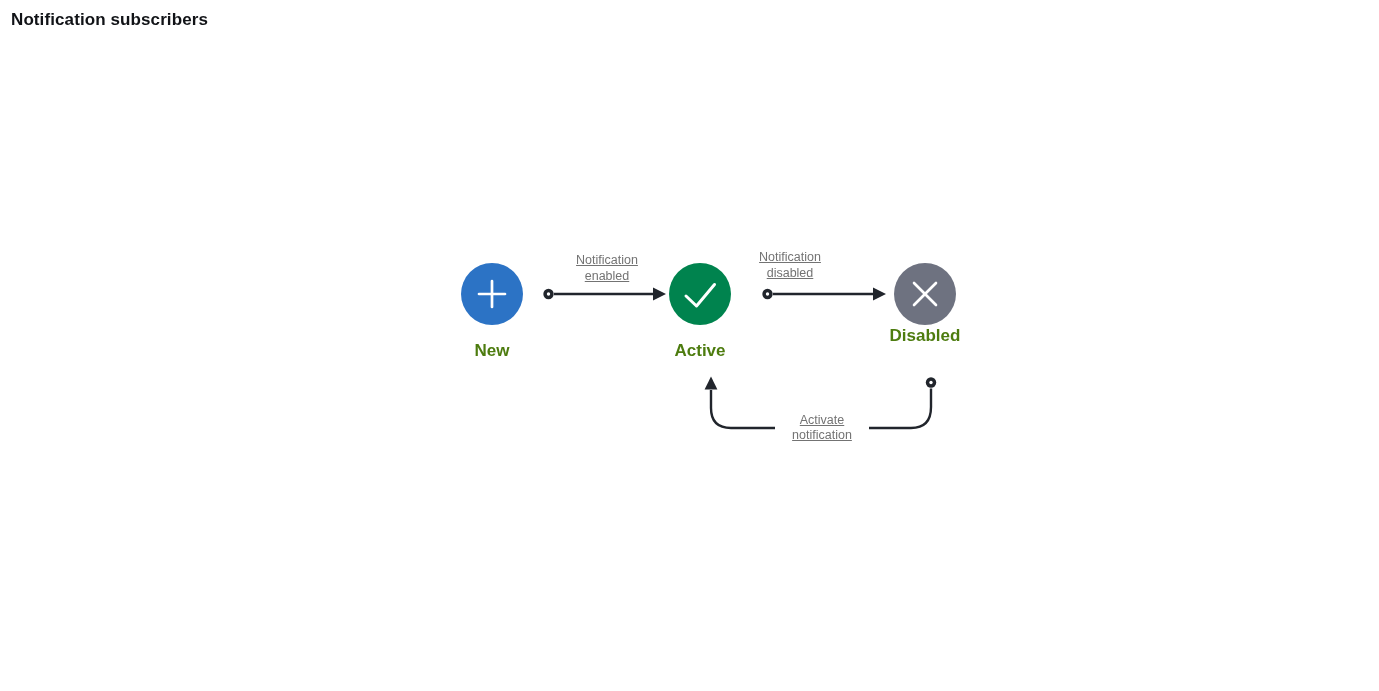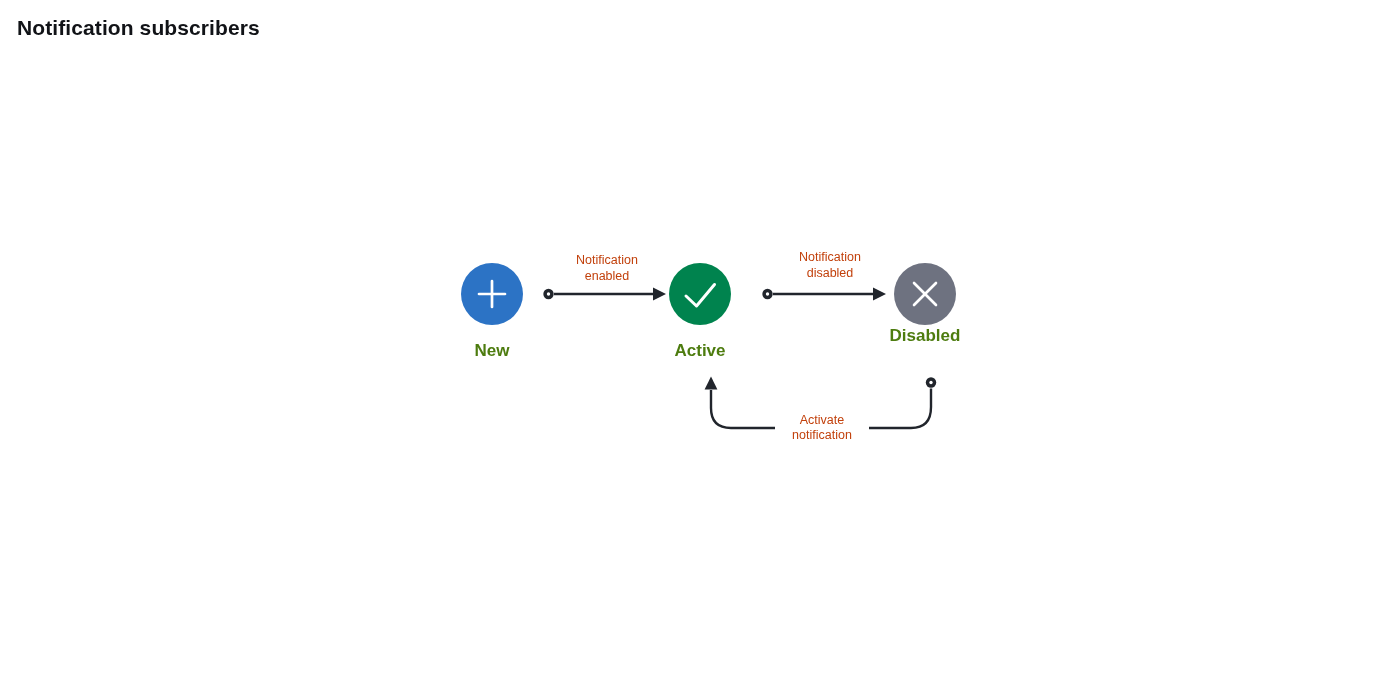--- a/index.html
+++ b/index.html
@@ -12,22 +12,22 @@
     position: relative;
     width: 1379px;
     height: 691px;
     background: #ffffff;
     overflow: hidden;
   }
   .page-title {
     position: absolute;
     left: 7px;
     top: 6px;
-    margin: 10px;
-    font-size: 21px;
+    margin: 4px;
+    font-size: 17px;
     font-weight: 700;
     color: #111317;
     letter-spacing: 0.1px;
   }
   .diagram-svg {
     position: absolute;
     left: 0;
     top: 0;
     width: 1379px;
     height: 691px;
@@ -39,23 +39,24 @@
     font-size: 17px;
     font-weight: 700;
     color: #4d7c0f;
     line-height: 20px;
   }
   .edge-label {
     position: absolute;
     text-align: center;
     font-size: 12.5px;
     font-weight: 400;
-    color: #c2410c;
+    color: #737373;
     line-height: 15.5px;
     background: #ffffff;
+    text-decoration: underline;
   }
   .edge-label.on-line {
     
   }
 </style>
 </head>
 <body>
 
 <div class="canvas">
 
@@ -109,16 +110,16 @@
         <line x1="936" y1="283" x2="914" y2="305"></line>
       </g>
     </g>
   </svg>
 
   <div class="node-label" style="left:422px; top:341px;">New</div>
   <div class="node-label" style="left:630px; top:341px;text-align:center;">Active</div>
   <div class="node-label" style="left:855px; top:326px;">Disabled</div>
 
   <div class="edge-label" style="left:557px; top:253px; width:100px;">Notification enabled</div>
-  <div class="edge-label" style="left:780px; top:250px; width:100px;">Notification disabled</div>
+  <div class="edge-label" style="left:740px; top:250px; width:100px;">Notification disabled</div>
   <div class="edge-label on-line" style="left:775px; top:412.5px; width:94px;text-align:center;">Activate notification</div>
 
 </div>
 
 </body></html>

